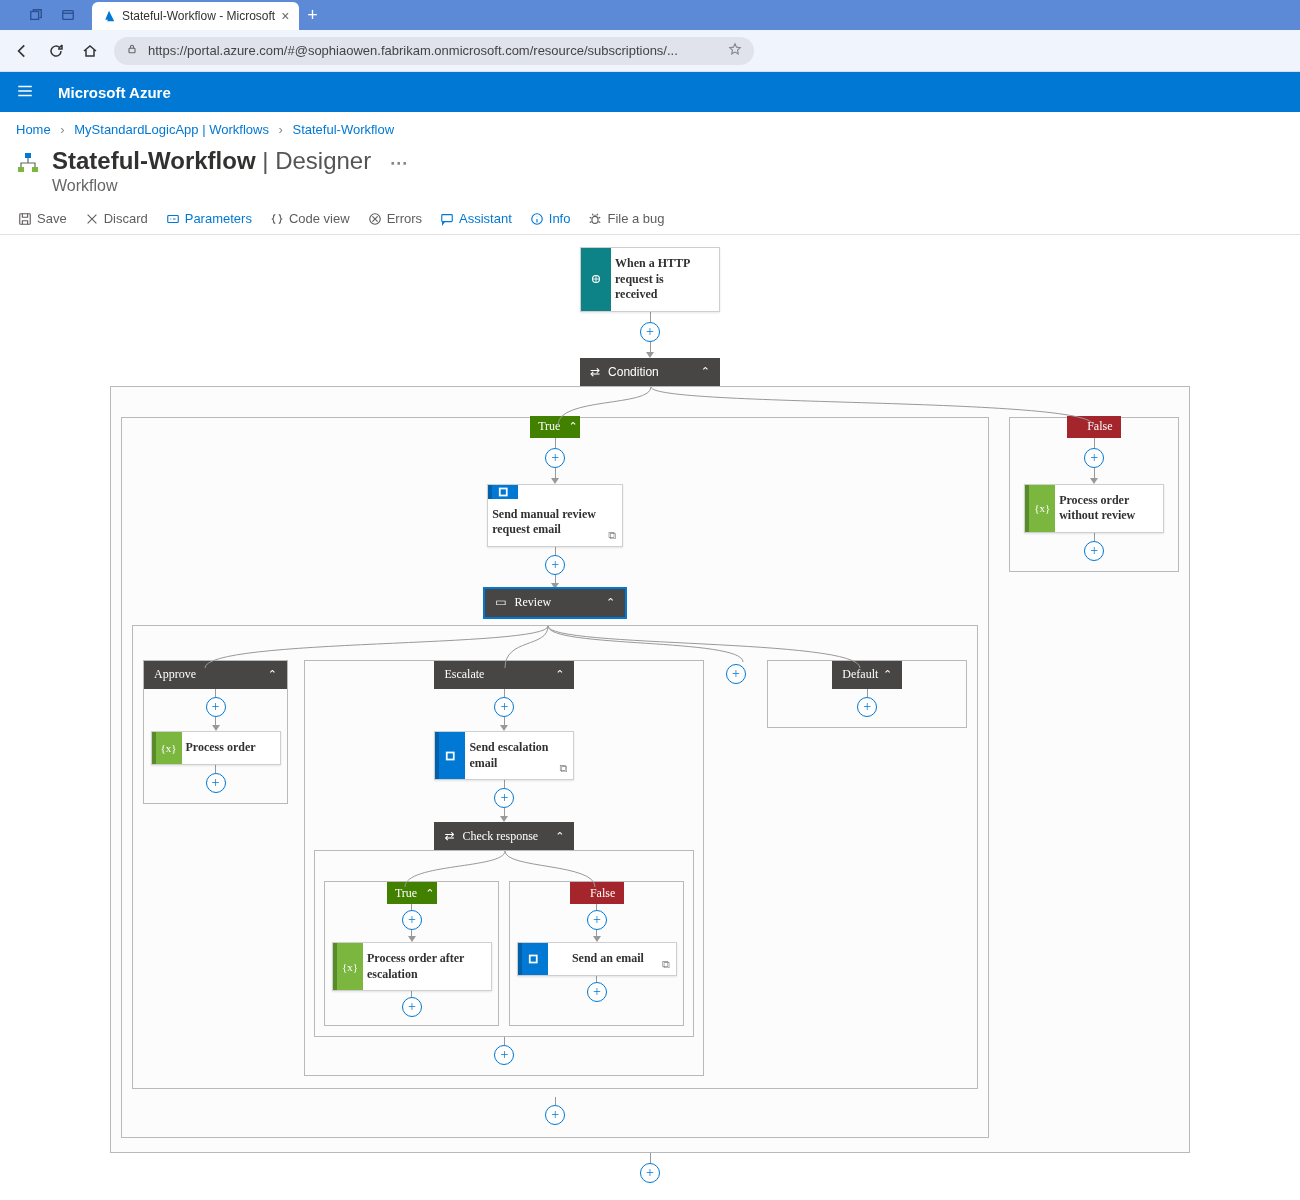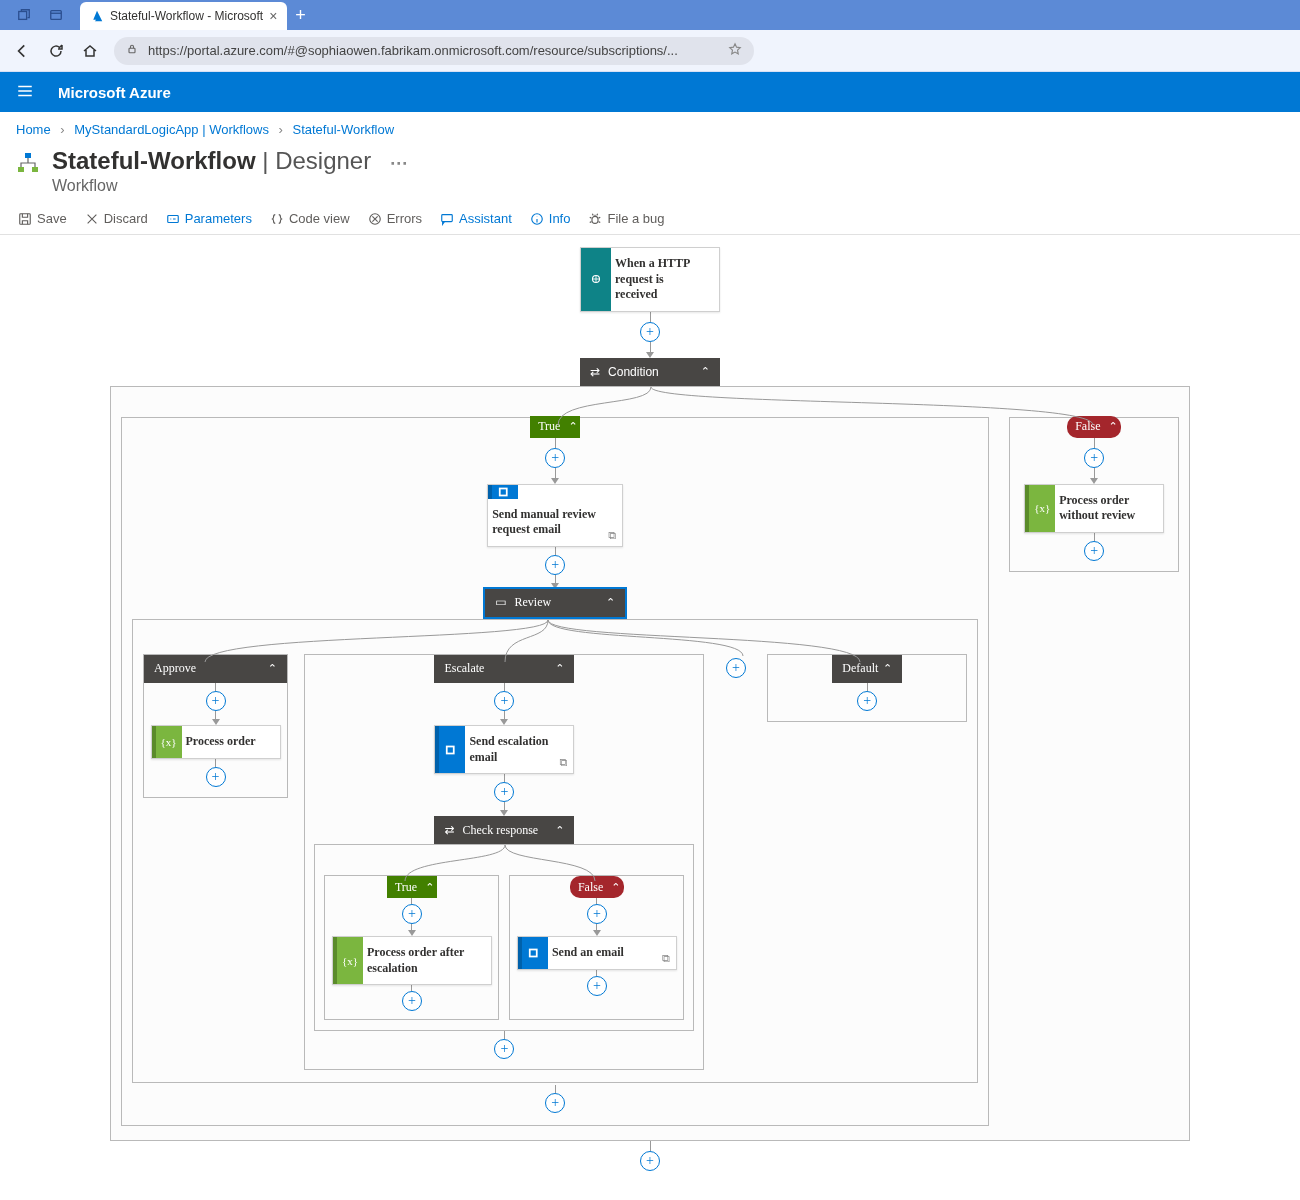--- a/index.html
+++ b/index.html
@@ -1,19 +1,19 @@
 <!DOCTYPE html>
 <html><head>
 <meta charset="utf-8">
 <style>
   * { box-sizing: border-box; margin: 0; padding: 0; }
   body { font-family: "Segoe UI", Arial, sans-serif; font-size: 13px; color: #323130; background: #fff; width: 1300px; }
   
   
-  .browser-chrome { background: #5c8ad6; height: 30px; display: flex; align-items: flex-end; padding-left: 8px; }
+  .browser-chrome { background: #5c8ad6; height: 30px; display: flex; align-items: flex-end; padding-left: 20px; }
   .chrome-icon { width: 20px; height: 20px; display: flex; align-items: center; justify-content: center; margin: 0 6px 5px 6px; }
   .tab-bar { display: flex; align-items: flex-end; margin-left: 8px; }
   .browser-tab { background: #fff; border-radius: 6px 6px 0 0; padding: 6px 10px; display: flex; align-items: center; gap: 6px; font-size: 12px; min-width: 180px; }
   .tab-favicon { width: 14px; height: 14px; display:inline-flex; align-items:center; justify-content:center; }
   .tab-title { flex: 1; white-space: nowrap; overflow: hidden; text-overflow: ellipsis; }
   .tab-close { font-size: 14px; color: #666; cursor: pointer; }
   .new-tab { color: #fff; font-size: 18px; margin: 0 0 4px 8px; }
   
   .addr-bar { background: #f0f4fd; height: 42px; display: flex; align-items: center; padding: 0 12px; gap: 14px; border-bottom: 1px solid #d6e0f5; }
   .nav-btn { width: 20px; height: 20px; display:flex; align-items:center; justify-content:center; color:#555; }
@@ -53,21 +53,21 @@
   .node-trigger .icon-col { background:#0e8387; color:#fff; }
   .node-outlook .icon-col { background:#0078d4; color:#fff; border-left:4px solid #0061ab; }
   .node-green .icon-col { background:#7bb63f; color:#fff; border-left:4px solid #5a8b2a; }
   .node .link-badge { position:absolute; right:6px; bottom:4px; color:#888; font-size:11px; }
   
   .header-bar { background: #484644; color: #fff; height: 28px; display: flex; align-items: center; padding: 0 10px; font-size: 12px; justify-content: space-between; }
   .header-bar .hb-left { display:flex; align-items:center; gap:8px; }
   .header-bar.selected { outline:2px solid #0078d4; outline-offset:0; }
   
   .branch-true { background:#428000; color:#fff; height:22px; display:flex; align-items:center; padding:0 8px; font-size:12px; gap:8px; justify-content:space-between;}
-  .branch-false { background:#a4262c; color:#fff; height:22px; display:flex; align-items:center; padding:0 8px; font-size:12px; gap:8px; justify-content:space-between;border-radius:10px;}
+  .branch-false { background:#a4262c; color:#fff; height:22px; display:flex; align-items:center; padding:0 20px; font-size:12px; gap:8px; justify-content:space-between;}
   .chev { font-size:11px; }
   
   .group-box { border: 1px solid #b9b9b9; background:#fcfcfc; }
   
   .add-btn { width:20px; height:20px; border:1px solid #0078d4; border-radius:50%; display:flex; align-items:center; justify-content:center; color:#0078d4; background:#fff; font-size:14px; line-height:1; cursor:pointer; }
   
   .col { display:flex; flex-direction:column; align-items:center;font-family:Liberation Serif, serif; }
   .vline { width:1px; background:#999; }
   .arrowhead { width:0; height:0; border-left:4px solid transparent; border-right:4px solid transparent; border-top:6px solid #999; }
   
@@ -296,21 +296,21 @@
 
           <div class="header-bar selected" style="width:140px;">
             <div class="hb-left">
                 <span>▭</span>
                 <span>Review</span>
               </div>
             <span class="chev">⌃</span>
           </div>
         </div>
 
-        <div class="group-box" style="position:relative; margin:2px 10px; padding:34px 10px 12px 10px;">
+        <div class="group-box" style="position:relative; margin:8px 10px; padding:34px 10px 12px 10px;">
           <svg class="connector" style="top:0; left:0;" width="830" height="44">
             <path d="M415 0 C415 22, 72 12, 72 42"></path>
             <path d="M415 0 C415 22, 372 12, 372 42"></path>
             <path d="M415 0 C415 22, 610 12, 610 36"></path>
             <path d="M415 0 C415 22, 727 12, 727 42"></path>
           </svg>
           <div style="display:flex; gap:10px; align-items:flex-start; justify-content:space-between;">
 
             <div class="group-box col" style="width:145px; padding-bottom:10px;">
               <div class="header-bar" style="width:100%;">
@@ -390,21 +390,21 @@
 
                   <div class="group-box col" style="width:175px; padding-bottom:8px;">
                     <div class="branch-false" style="width:54px;">
                       <span>False</span>
                         <span class="chev">⌃</span>
                     </div>
                     <div class="vline" style="height:6px;"></div>
                     <div class="add-btn">+</div>
                     <div class="vline" style="height:6px;"></div>
                     <div class="arrowhead"></div>
-                    <div class="node node-outlook" style="width:160px;">
+                    <div class="node node-outlook" style="width:160px;gap:20px;">
                       <div class="icon-col">
                         <svg width="14" height="14" viewBox="0 0 16 16">
                             <rect x="1" y="3" width="10" height="10" fill="#fff"></rect>
                             <rect x="3" y="5" width="6" height="6" fill="#0078d4"></rect>
                           </svg>
                       </div>
                       <div class="node-label">Send an email</div>
                       <span class="link-badge">⧉</span>
                     </div>
                     <div class="vline" style="height:6px;"></div>

